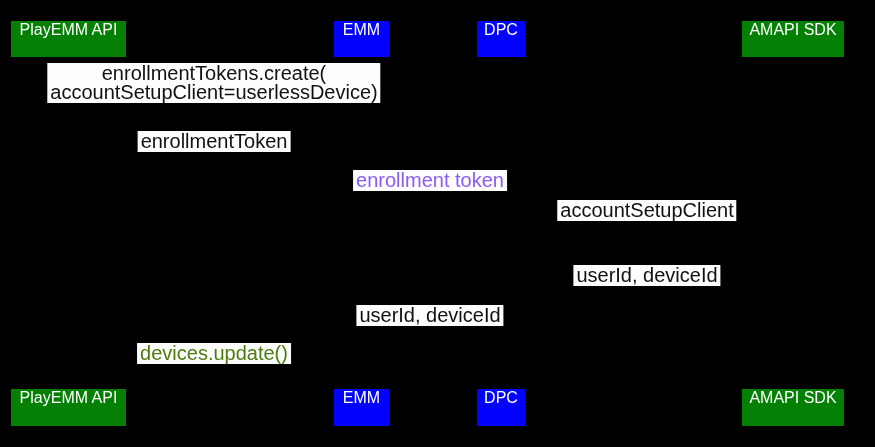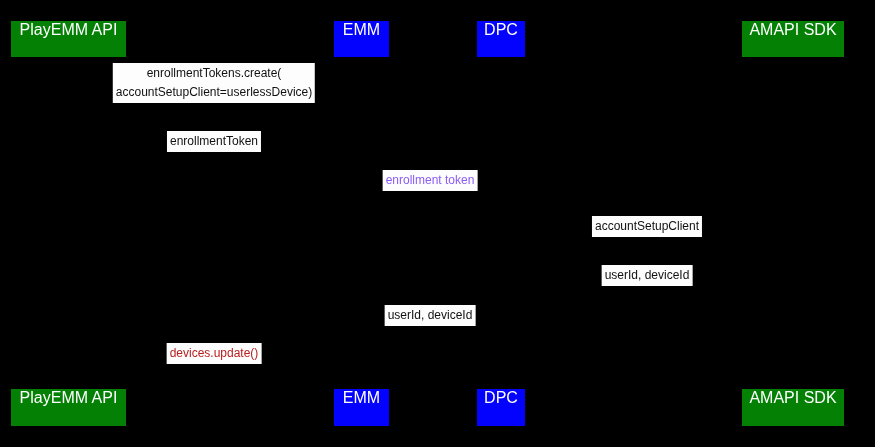--- a/index.html
+++ b/index.html
@@ -21,21 +21,21 @@
     display: flex;
     justify-content: center;
     color: #ffffff;
     font-size: 16px;
     box-sizing: border-box;
   }
   .msg {
     position: absolute;
     transform: translateX(-50%);
     color: #111111;
-    font-size: 12px;
+    font-size: 20px;
     line-height: 19px;
     text-align: center;
     padding: 1px 3px;
   }
   .msg .line { white-space: nowrap; }
 </style>
 </head>
 <body>
 
 <div class="stage">
@@ -63,30 +63,30 @@
       <div class="msg" style="left: 214px; top: 63px; background: rgb(253, 253, 253); color: rgb(17, 17, 17);">
         <div class="line">enrollmentTokens.create(</div>
         <div class="line">accountSetupClient=userlessDevice)</div>
       </div>
       <div class="msg" style="left: 214px; top: 131px; background: rgb(253, 253, 253); color: rgb(17, 17, 17);">
         <div class="line">enrollmentToken</div>
       </div>
       <div class="msg" style="left: 430px; top: 170px; background: rgb(253, 253, 253); color: #8b5cf6;">
         <div class="line">enrollment token</div>
       </div>
-      <div class="msg" style="left: 647px; top: 200px; background: rgb(253, 253, 253); color: rgb(17, 17, 17); margin-top: 16px;">
+      <div class="msg" style="left: 647px; top: 200px; background: rgb(253, 253, 253); color: rgb(17, 17, 17);">
         <div class="line">accountSetupClient</div>
       </div>
       <div class="msg" style="left: 647px; top: 265px; background: rgb(253, 253, 253); color: rgb(17, 17, 17);">
         <div class="line">userId, deviceId</div>
       </div>
       <div class="msg" style="left: 430px; top: 305px; background: rgb(253, 253, 253); color: rgb(17, 17, 17);">
         <div class="line">userId, deviceId</div>
       </div>
-      <div class="msg" style="left: 214px; top: 343px; background: rgb(253, 253, 253); color: #b91c1c; text-align: center;">
+      <div class="msg" style="left: 214px; top: 343px; background: rgb(253, 253, 253); color: #4d7c0f; text-align: center;">
         <div class="line">devices.update()</div>
       </div>
     </div>
   <div id="actors-bottom">
       <div class="actor" style="left: 11px; top: 389px; width: 115px; height: 37px; background: rgb(4, 129, 4); color: rgb(255, 255, 255);">
         <span>PlayEMM API</span>
       </div>
       <div class="actor" style="left: 334px; top: 389px; width: 55px; height: 37px; background: rgb(2, 2, 254); color: rgb(255, 255, 255);">
         <span>EMM</span>
       </div>

